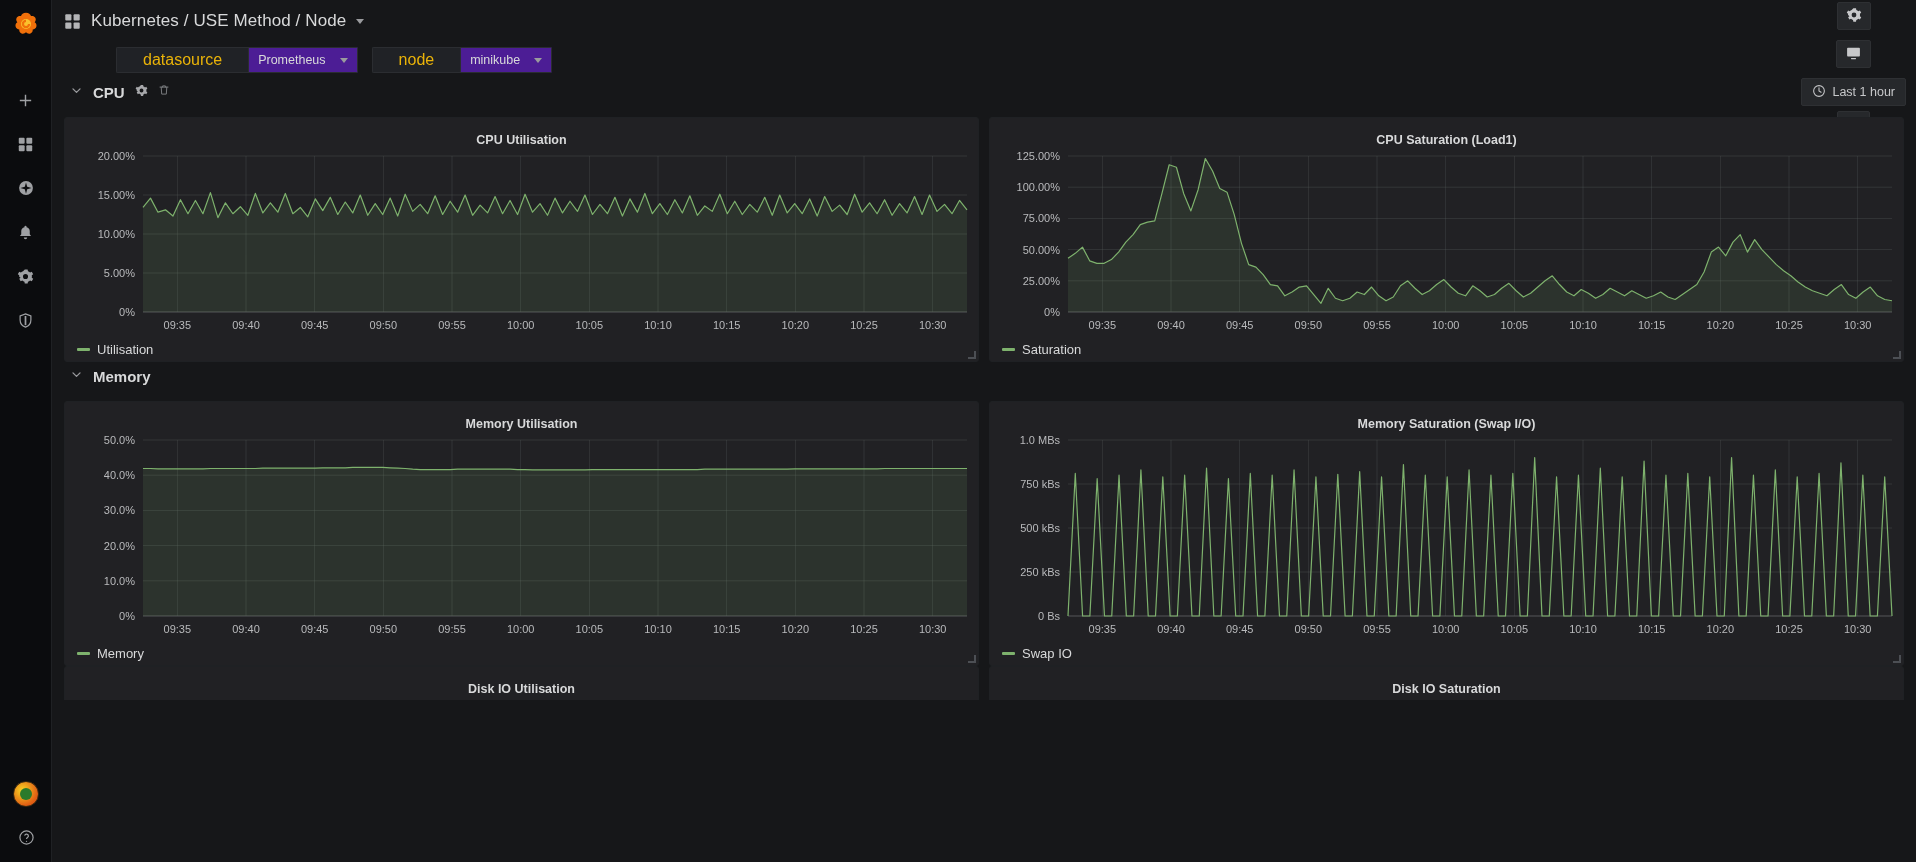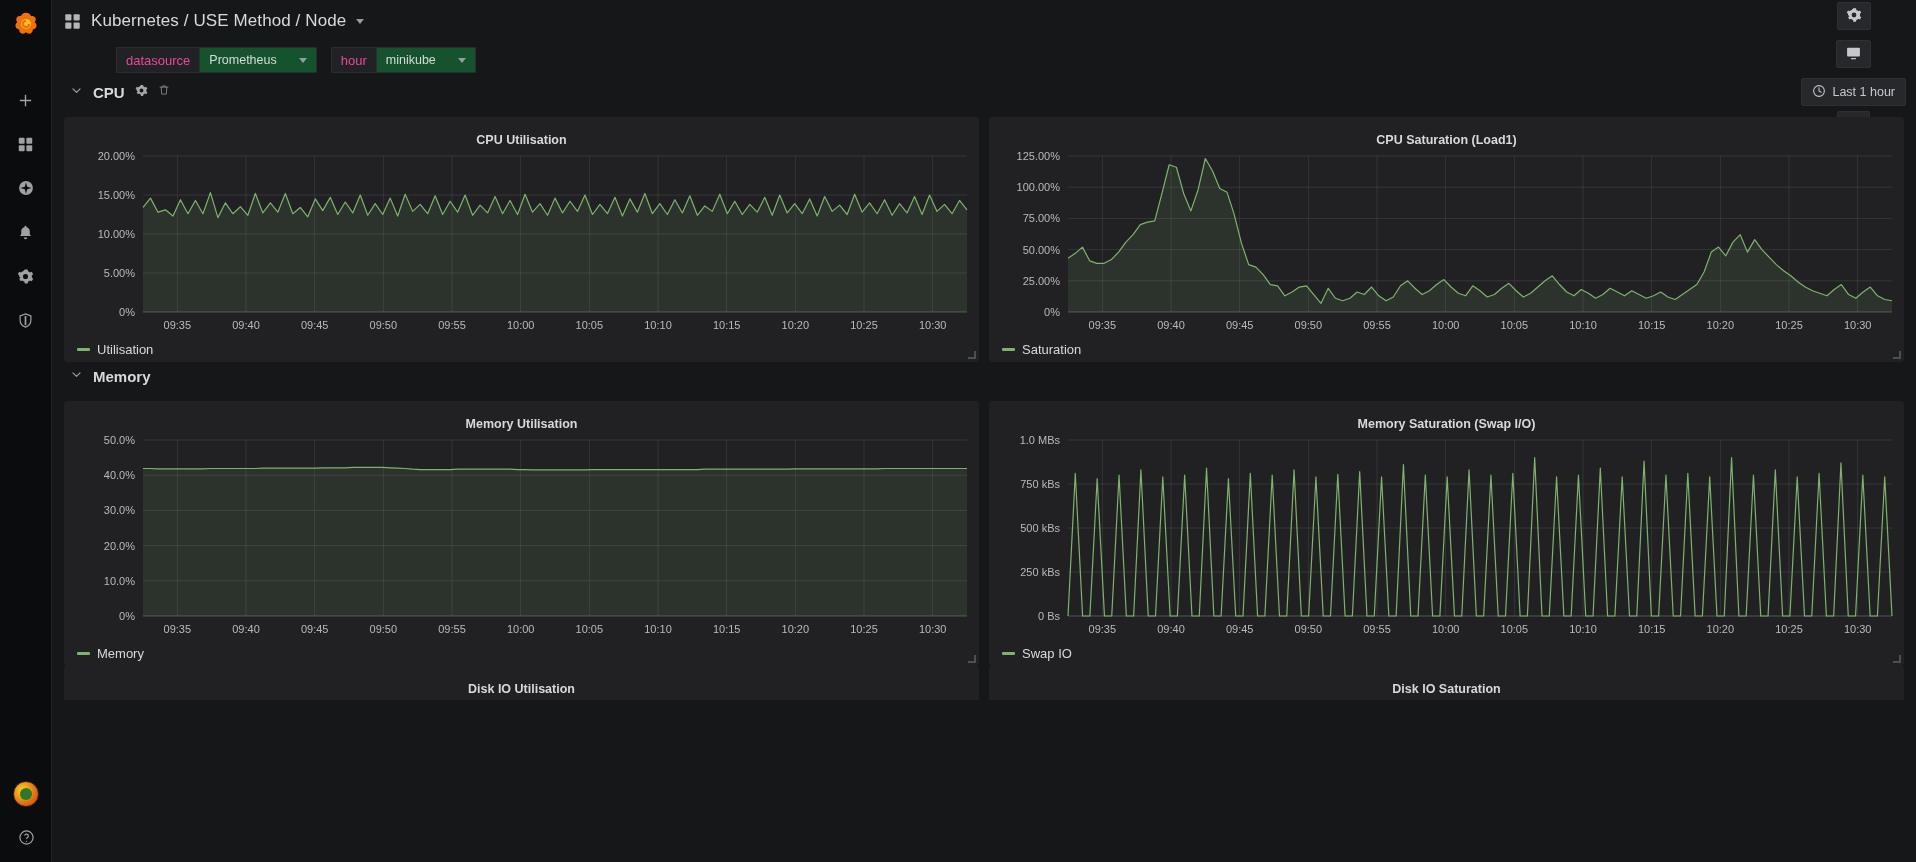--- a/index.html
+++ b/index.html
@@ -57,26 +57,26 @@
     display: flex; align-items: center; justify-content: center; gap: 6px;
     color: #c7c8ca; cursor: pointer; font-size: 12.5px;
   }
   .nbtn-time { padding: 0 10px; }
   .refresh-val { color: #e08a29; font-size: 16px; }
 
   
   .submenu { height: 36px; display: flex; align-items: center; padding: 0 0 0 64px; gap: 14px; }
   .tvar { display: flex; align-items: stretch; height: 26px; border-radius: 2px; overflow: hidden; }
   .tvar-label {
-    background: #202226; color: #ec4899; font-size: 13px;
-    display: flex; align-items: center; padding: 0 9px; border: 1px solid #2b2d31; border-right: none;
+    background: #202226; color: #eab308; font-size: 16px;
+    display: flex; align-items: center; padding: 0 26px; border: 1px solid #2b2d31; border-right: none;
   }
   .tvar-value {
-    background: #14532d; color: #d8d9da; font-size: 12.5px;
-    display: flex; align-items: center; gap: 22px; padding: 8px 9px;
+    background: #4c1d95; color: #d8d9da; font-size: 12.5px;
+    display: flex; align-items: center; gap: 14px; padding: 8px 9px;
     border: 1px solid #2b2d31; cursor: pointer;
   }
 
   
   .dash { padding: 0 12px 0 12px; }
 
   
   .row-header {
     display: flex; align-items: flex-start; gap: 10px;
     height: 30px; margin: 6px 0 3px 2px; padding-left: 4px;
@@ -310,21 +310,21 @@
 
     <div class="submenu">
       <div class="tvar">
         <span class="tvar-label">datasource</span>
         <span class="tvar-value">
           <span>Prometheus</span>
           <span class="caret"></span>
         </span>
       </div>
       <div class="tvar">
-        <span class="tvar-label">hour</span>
+        <span class="tvar-label">node</span>
         <span class="tvar-value">
           <span>minikube</span>
           <span class="caret"></span>
         </span>
       </div>
     </div>
 
     <div class="dash">
 
       <div class="row-header">

